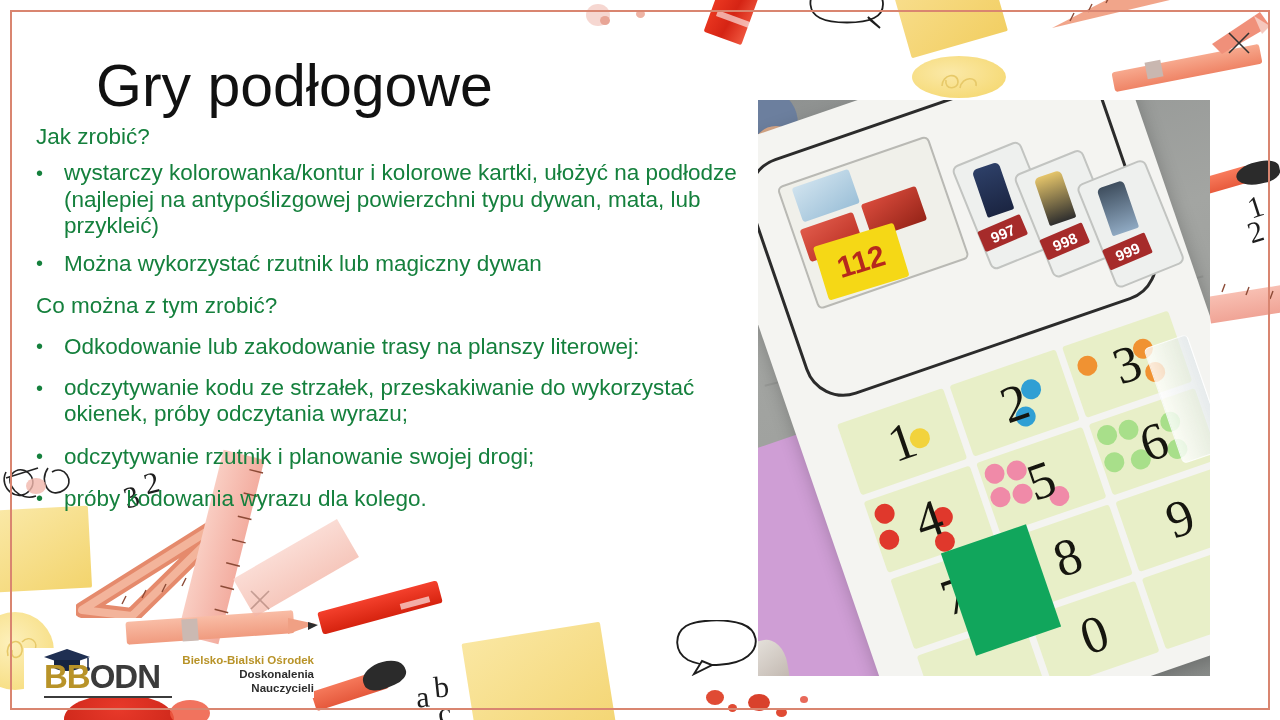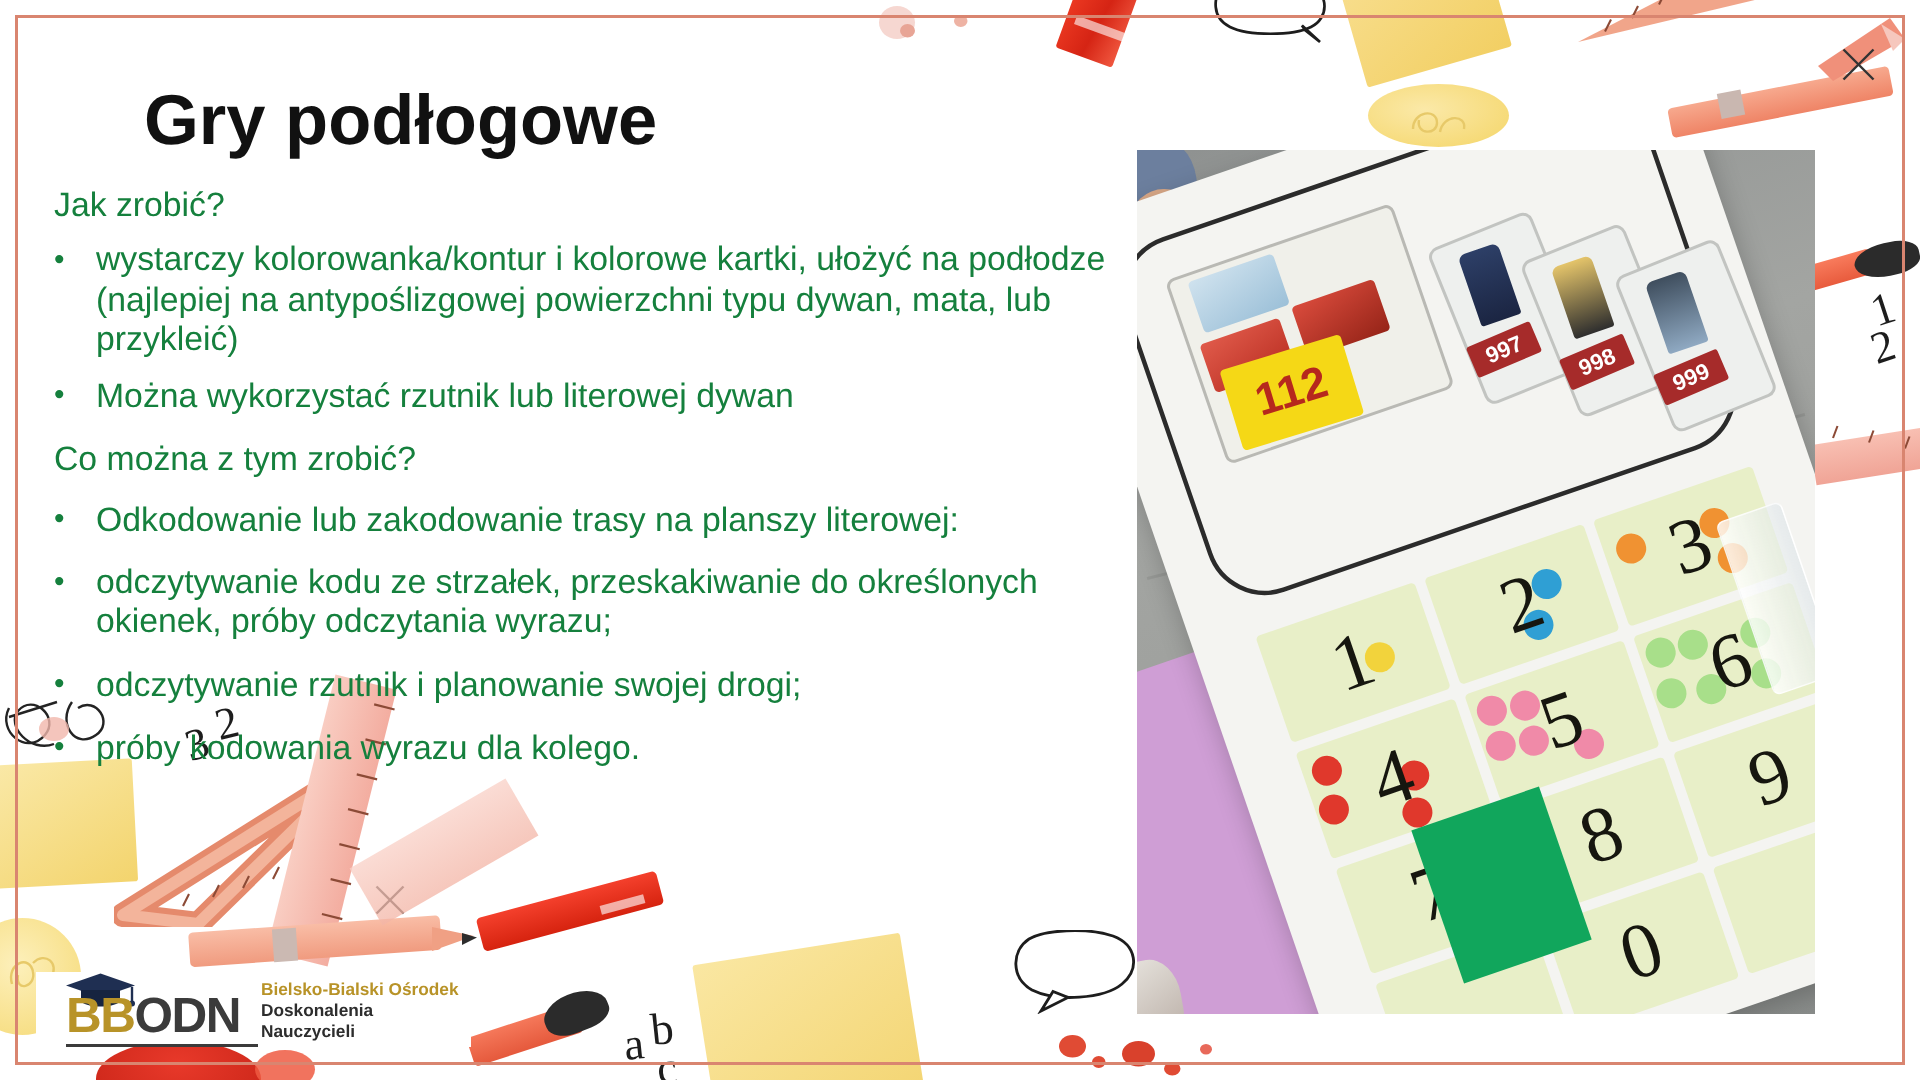--- a/index.html
+++ b/index.html
@@ -24,21 +24,21 @@
   .deco > * { position:absolute; }
 
   .sticky { border-radius:2px; }
   .blob { border-radius:50%; }
 
   
   .content { position:absolute; inset:0; z-index:8; }
 
   .title {
     position:absolute; left:96px; top:52px;
-    font-size:47px; font-weight:700; color:#111;
+    font-size:59px; font-weight:400; color:#111;
     letter-spacing:0px; white-space:nowrap;
   }
 
   .body-text {
     position:absolute; left:36px; top:122px; width:706px;
     color:#15803d;
   }
   .para {
     font-size:22.5px; line-height:1.30; margin-bottom:9px;
   }
@@ -153,21 +153,21 @@
   }
   .logo-bb {
     font-family:"Liberation Sans", sans-serif; font-weight:700; font-size:33px;
     letter-spacing:-1px; line-height:1;
   }
   .logo-bb .b1 { color:#b89328; }
   .logo-bb .b2 { color:#3b3b3b; }
   .logo-rule { position:absolute; left:18px; top:42px; width:136px; height:2px; background:#3b3b3b; }
   .logo-sub {
     margin-left:9px; font-family:"Liberation Sans", sans-serif;
-    font-size:11.5px; line-height:1.22; font-weight:700;
+    font-size:11.5px; line-height:1.22; font-weight:700;text-align:right;
   }
   .logo-sub .hi { color:#b89328; }
   .logo-sub .lo { color:#2d2d2d;margin-top:40px; }
 
   .hand { font-family:"Liberation Serif", serif; color:#1d1d1d; }
 </style>
 </head>
 <body>
 
 <div class="slide">
@@ -441,33 +441,33 @@
 
       <div class="para">Jak zrobić?</div>
 
       <div class="bullet-row tight">
         <span class="bullet-dot">•</span>
         <span class="bullet-txt"> wystarczy kolorowanka/kontur i kolorowe kartki, ułożyć na podłodze (najlepiej na antypoślizgowej powierzchni typu dywan, mata, lub przykleić)</span>
       </div>
 
       <div class="bullet-row" style="margin-bottom:14px;">
         <span class="bullet-dot">•</span>
-        <span class="bullet-txt">Można wykorzystać rzutnik lub literowej dywan</span>
+        <span class="bullet-txt">Można wykorzystać rzutnik lub magiczny dywan</span>
       </div>
 
       <div class="para" style="margin-bottom:12px;">Co można z tym zrobić?</div>
 
       <div class="bullet-row" style="margin-bottom:15px;">
         <span class="bullet-dot">•</span>
         <span class="bullet-txt">Odkodowanie lub zakodowanie trasy na planszy literowej:</span>
       </div>
 
       <div class="bullet-row tight" style="margin-bottom:15px;">
         <span class="bullet-dot">•</span>
-        <span class="bullet-txt">odczytywanie kodu ze strzałek, przeskakiwanie do określonych okienek, próby odczytania wyrazu;</span>
+        <span class="bullet-txt">odczytywanie kodu ze strzałek, przeskakiwanie do wykorzystać okienek, próby odczytania wyrazu;</span>
       </div>
 
       <div class="bullet-row" style="margin-bottom:15px;">
         <span class="bullet-dot">•</span>
         <span class="bullet-txt">odczytywanie rzutnik i planowanie swojej drogi;</span>
       </div>
 
       <div class="bullet-row">
         <span class="bullet-dot">•</span>
         <span class="bullet-txt">próby kodowania wyrazu dla kolego.</span>

